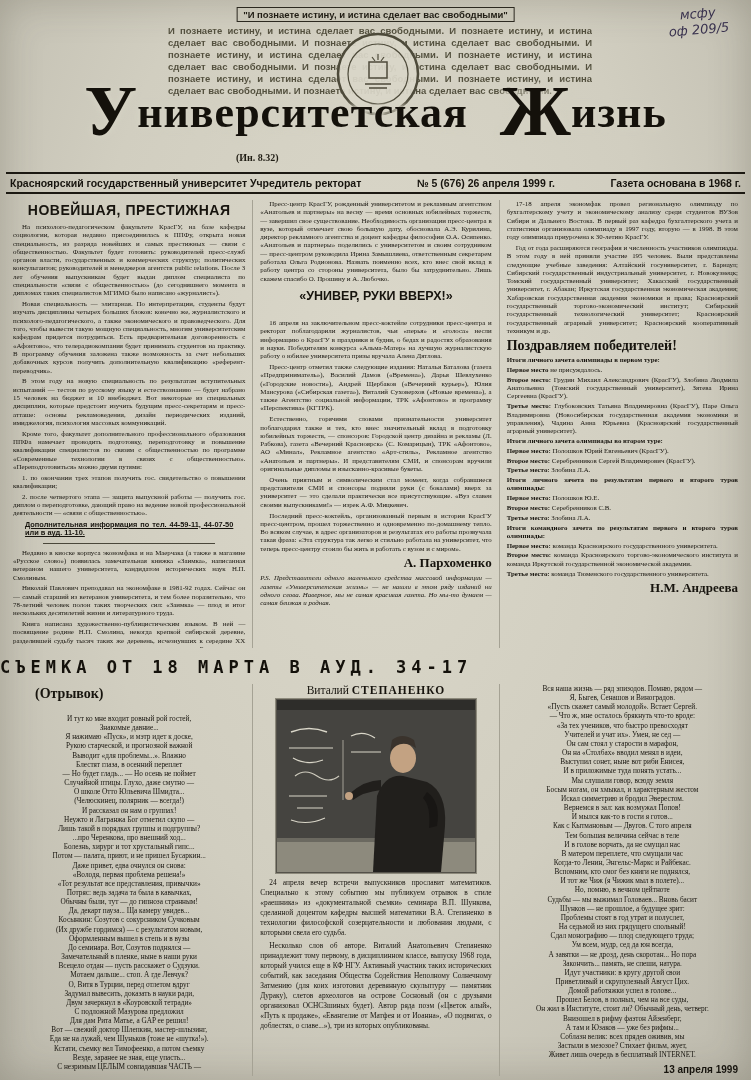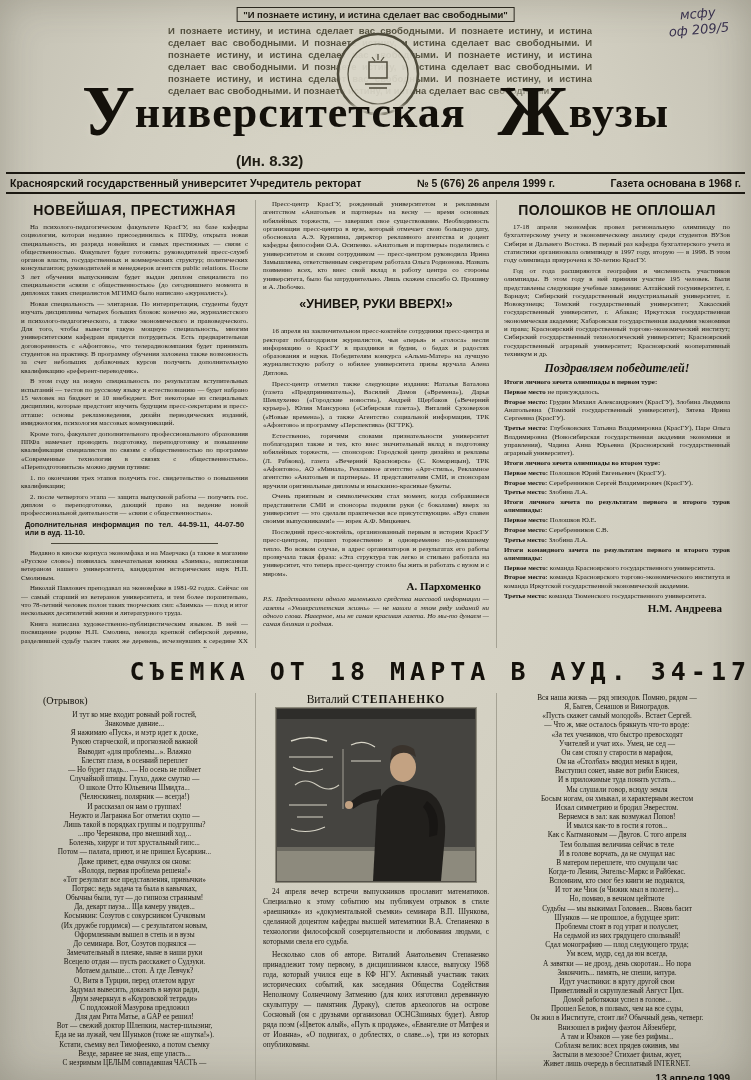--- a/index.html
+++ b/index.html
@@ -30,61 +30,61 @@
   .title{
     position:absolute;top:72px;left:0;width:100%;z-index:4;margin:0;
     text-align:center;font-family:"Liberation Serif", serif;font-weight:bold;
     font-size:44px;line-height:78px;letter-spacing:1px;word-spacing:20px;white-space:nowrap;
     color:#14110b;
     text-shadow:0 0 4px #d5d2c4,0 0 7px #d5d2c4,0 0 10px #d5d2c4;
   }
   .title .cap{font-size:72px;vertical-align:-8px;letter-spacing:0;}
   .citation{
     position:absolute;top:152px;left:236px;z-index:5;
-    font-family:Liberation Sans, sans-serif;font-weight:bold;font-size:15px;color:#201d14;
+    font-family:Liberation Serif, serif;font-weight:bold;font-size:10px;color:#201d14;
   }
   .infobar{
     position:absolute;left:6px;right:6px;bottom:2px;z-index:6;
     border-top:2px solid #1c1912;border-bottom:2px solid #1c1912;
     display:flex;justify-content:space-between;align-items:center;
     padding:3px 4px;font-family:"Liberation Sans", sans-serif;font-weight:bold;font-size:10.5px;
   }
   
-  .columns{display:grid;grid-template-columns:1fr 1fr 1fr;padding:0 14px;box-sizing:border-box;}
+  .columns{display:grid;grid-template-columns:1fr 1fr 1fr;padding:0 6px;box-sizing:border-box;}
   .top-columns{height:448px;overflow:hidden;margin-top:4px;}
   .col{padding:0 7px;overflow:hidden;min-width:0;}
   .col + .col{border-left:1px solid #a5a294;}
   .headline{
     font-family:"Liberation Sans", sans-serif;font-weight:bold;font-size:14px;
     text-align:center;letter-spacing:.5px;margin:2px 0 5px;
   }
   .body-text p{margin:0 0 2.5px;font-size:6.9px;line-height:8.3px;text-align:justify;text-indent:9px;}
   .photo-col .body-text p{font-size:7.4px;line-height:10px;}
   .phone-note{
     font-family:"Liberation Sans", sans-serif;font-weight:bold;font-size:7.4px;line-height:8.6px;
-    margin:3px 4px;text-align:justify;
+    margin:3px 12px;text-align:justify;text-decoration:underline;
   }
   .divider{border-top:1px solid #4a473a;margin:5px 30px;}
   .mid-headline{
     font-family:"Liberation Sans", sans-serif;font-weight:bold;font-size:12.5px;
     text-align:center;margin:6px 0 16px;
   }
-  .signature{text-align:right;font-weight:bold;font-size:11px;margin:2px 8px 3px;}
+  .signature{text-align:right;font-weight:bold;font-size:13px;margin:2px 0 3px;}
   .ps{font-size:6.9px;line-height:8.3px;text-align:justify;font-style:italic;margin:0;}
-  .congrats{text-align:center;font-weight:bold;font-style:italic;font-size:12px;margin:3px 0 2px;}
+  .congrats{font-weight:bold;font-size:14px;margin:3px 0 2px;}
   .res-item{font-size:6.9px;line-height:8.3px;text-align:justify;margin:0 0 1.5px;}
   .res-label{font-weight:bold;}
   
   .big-headline{
     font-family:"DejaVu Sans Mono","Liberation Mono",monospace;font-weight:bold;
-    font-size:25px;letter-spacing:5px;text-align:right;margin:9px 0 7px;white-space:nowrap;color:#14110b;
+    font-size:17px;letter-spacing:5px;text-align:left;margin:9px 0 7px;white-space:nowrap;color:#14110b;
   }
   
   .bottom-columns{height:392px;overflow:hidden;}
-  .excerpt-label{font-weight:normal;font-size:10px;margin:2px 0 4px 22px;}
+  .excerpt-label{font-weight:bold;font-size:14px;margin:2px 0 12px 22px;}
   .poem{font-size:7.3px;line-height:9.15px;white-space:pre-line;text-align:center;}
   .photo-caption{
     text-align:center;font-size:11.5px;margin:0 0 3px;font-family:"Liberation Serif",serif;
   }
   .photo-caption .caps{font-weight:bold;letter-spacing:1px;}
   .photo-frame{
     width:198px;height:172px;margin:0 auto 5px;border:1px solid #55524a;
     background:#403f39;position:relative;overflow:hidden;box-shadow:0 0 0 1px #8d8a7c;
   }
   .date-line{
@@ -111,21 +111,21 @@
     <div class="emblem">
       <svg width="84" height="84" viewBox="0 0 84 84" aria-hidden="true">
         <circle cx="42" cy="42" r="40" fill="#d9d6c8" fill-opacity="0.93" stroke="#4d4a3a" stroke-width="2.5"></circle>
         <circle cx="42" cy="42" r="30" fill="none" stroke="#4d4a3a" stroke-width="1.2"></circle>
         <rect x="33" y="30" width="18" height="16" fill="none" stroke="#4d4a3a" stroke-width="1.5"></rect>
         <path d="M29 52 h26 M33 56 h18" stroke="#4d4a3a" stroke-width="1.5" fill="none"></path>
         <path d="M42 22 v6 M36 25 l3 4 M48 25 l-3 4" stroke="#4d4a3a" stroke-width="1.2" fill="none"></path>
       </svg>
     </div>
 
-    <h1 class="title"><span class="cap">У</span><span>ниверситетская</span> <span class="cap">Ж</span><span>вузы</span></h1>
+    <h1 class="title"><span class="cap">У</span><span>ниверситетская</span> <span class="cap">Ж</span><span>изнь</span></h1>
 
     <div class="citation">(Ин. 8.32)</div>
 
     <div class="infobar">
       <span>Красноярский государственный университет Учредитель ректорат</span>
       <span>№ 5 (676) 26 апреля 1999 г.</span>
       <span>Газета основана в 1968 г.</span>
     </div>
   </header>
 
@@ -164,21 +164,20 @@
           <p>Пресс-центр отметил также следующие издания: Наталья Баталова (газета «Предприниматель»), Василий Дамов («Времена»), Дарья Шевлухенко («Городские новости»), Андрей Щербаков («Вечерний курьер»), Юлия Мансурова («Сибирская газета»), Виталий Суховерхов («Новые времена»), а также Агентство социальной информации, ТРК «Афонтово» и программу «Перспектива» (КГТРК).</p>
           <p>Естественно, горячими словами признательности университет поблагодарил также и тех, кто внес значительный вклад в подготовку юбилейных торжеств, — спонсоров: Городской центр дизайна и рекламы (Л. Рабкова), газета «Вечерний Красноярск» (С. Комарицын), ТРК «Афонтово», АО «Минал», Рекламное агентство «Арт-стиль», Рекламное агентство «Анатольев и партнеры». И представителям СМИ, и спонсорам вручили оригинальные дипломы и изысканно-красивые букеты.</p>
           <p>Очень приятным и символическим стал момент, когда собравшиеся представители СМИ и спонсоры подняли руки (с бокалами) вверх за университет — это сделали практически все присутствующие. «Вуз славен своими выпускниками!» — изрек А.Ф. Мицкевич.</p>
           <p>Последний пресс-коктейль, организованный первым в истории КрасГУ пресс-центром, прошел торжественно и одновременно по-домашнему тепло. Во всяком случае, в адрес организаторов и результатах его работы прозвучала такая фраза: «Эта структура так легко и стильно работала на университет, что теперь пресс-центру стоило бы жить и работать с вузом и с миром».</p>
         </div>
       <p class="signature">А. Пархоменко</p>
       <p class="ps">P.S. Представители одного маленького средства массовой информации — газеты «Университетская жизнь» — не нашли в этом ряду изданий ни одного слова. Наверное, мы не самая красивая газета. Но мы-то думаем — самая близкая и родная.</p>
     </section>
 
     <section class="col">
-      <h2 class="headline">ПОЛОШКОВ НЕ ОПЛОШАЛ</h2>
       <div class="body-text">
 
       <p>17-18 апреля экономфак провел региональную олимпиаду по бухгалтерскому учету и экономическому анализу среди студентов ВУЗов Сибири и Дальнего Востока. В первый раз кафедра бухгалтерского учета и статистики организовала олимпиаду в 1997 году, вторую — в 1998. В этом году олимпиада приурочена к 30-летию КрасГУ.</p>
           <p>Год от года расширяются география и численность участников олимпиады. В этом году в ней приняли участие 195 человек. Были представлены следующие учебные заведения: Алтайский госуниверситет, г. Барнаул; Сибирский государственный индустриальный университет, г. Новокузнецк; Томский государственный университет; Хакасский государственный университет, г. Абакан; Иркутская государственная экономическая академия; Хабаровская государственная академия экономики и права; Красноярский государственный торгово-экономический институт; Сибирский государственный технологический университет; Красноярский государственный аграрный университет; Красноярский кооперативный техникум и др.</p>
         </div>
       <p class="congrats">Поздравляем победителей!</p>
       <div class="results">
 
           <p class="res-item"><span class="res-label">Итоги личного зачета олимпиады в первом туре:</span> <span></span></p>
 

